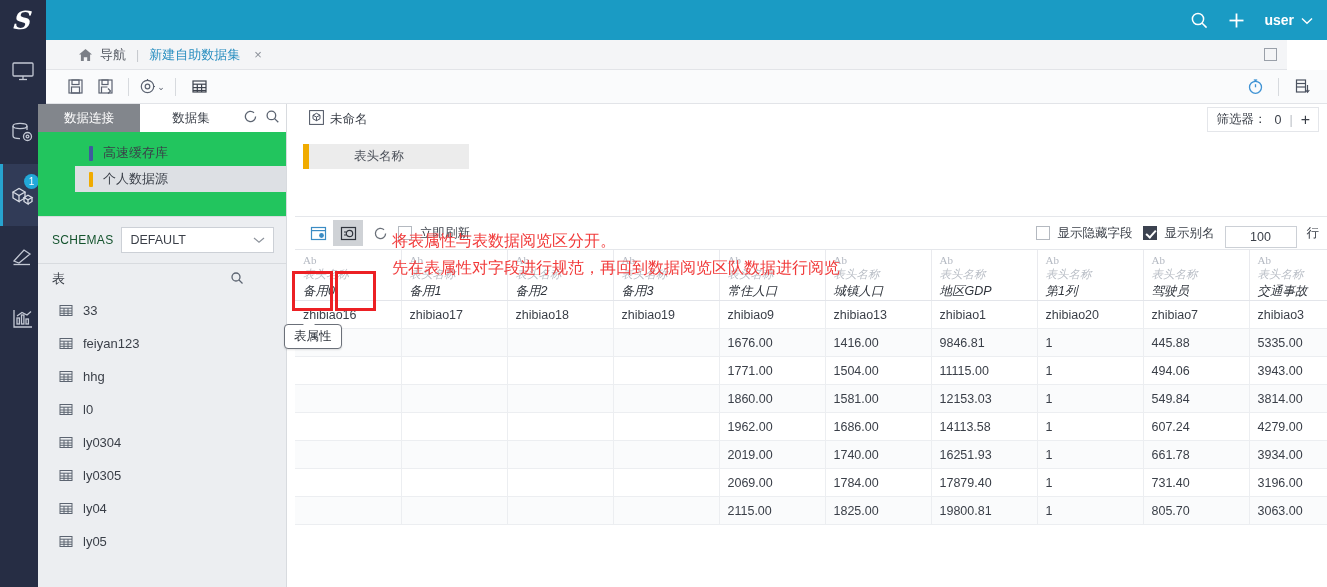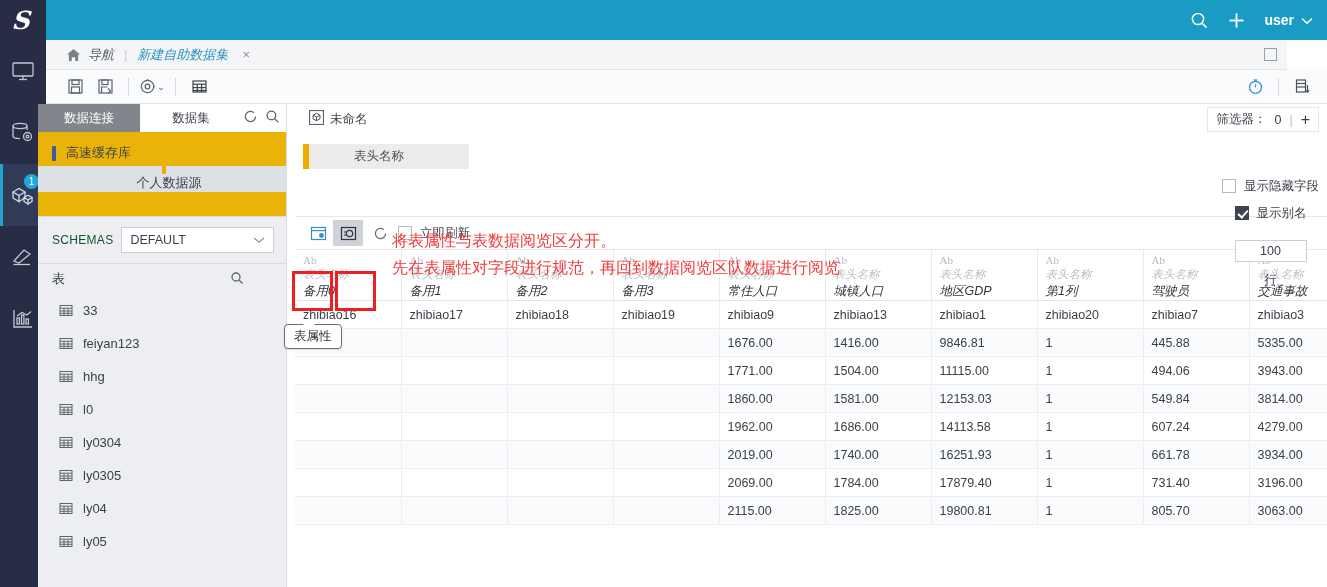--- a/index.html
+++ b/index.html
@@ -48,21 +48,21 @@
     position: absolute; top: 10px; right: 7px;
     width: 15px; height: 15px; border-radius: 50%;
     background: #22a8d8; color: #fff; font-size: 10px;
     display: flex; align-items: center; justify-content: center;
   }
 
   
   .tabstrip {
     position: absolute; left: 46px; top: 40px; width: 1241px; height: 30px;
     background: #f4f5f7; border-bottom: 1px solid #e2e4e8;
-    display: flex; align-items: center; padding-left: 20px; gap: 0px; font-style: italic;
+    display: flex; align-items: center; padding-left: 32px; gap: 0px;
   }
   .home-icon { color: #7b7f87; margin-right: 7px; display: flex; }
   .nav-label { font-size: 13px; color: #555a63; }
   .tab-div { color: #c3c6cc; margin: 0 10px; font-size: 12px; }
   .tab-name { font-size: 13px; color: #2a8fc0; cursor: pointer; }
   .tab-close { font-size: 13px; color: #8b9099; margin-left: 14px; cursor: pointer; }
   .tab-max { position: absolute; right: 10px; width: 13px; height: 13px; border: 1px solid #9aa0a9; }
 
   
   .toolbar {
@@ -88,26 +88,26 @@
   .lp-tab {
     flex: 0 0 102px; height: 28px; font-size: 12.5px;
     display: flex; align-items: center; justify-content: center; cursor: pointer;
     color: #3c414a; background: #ffffff;
   }
   .lp-tab.active { background: #82868c; color: #ffffff; }
   .lp-tab-icons {
     position: absolute; right: 6px; top: 0; height: 28px;
     display: flex; align-items: center; gap: 7px; color: #5c6471;
   }
-  .lp-conn-list { padding-top: 8px; background: #eab308; height: 84px; }
+  .lp-conn-list { padding-top: 8px; background: #22c55e; height: 84px; padding-left: 37px; }
   .conn-row {
     height: 26px; display: flex; align-items: center; padding-left: 14px;
     font-size: 13px; color: #3a3f48; cursor: pointer;
   }
-  .conn-row.selected { background: #dde0e4; flex-direction: column; }
+  .conn-row.selected { background: #dde0e4; }
   .conn-bar { width: 4px; height: 15px; margin-right: 10px; border-radius: 1px; }
   .lp-divider { height: 1px; background: #d8dbdf; }
   .schemas-row {
     height: 46px; display: flex; align-items: center; padding: 0 12px 0 14px; gap: 8px;
   }
   .schemas-label { font-size: 12px; color: #14532d; letter-spacing: .3px; }
   .schemas-select {
     flex: 1; height: 26px; background: #ffffff; border: 1px solid #ccd0d6;
     display: flex; align-items: center; justify-content: space-between;
     padding: 0 8px; font-size: 12.5px; color: #3a3f48; cursor: pointer;
@@ -172,21 +172,21 @@
     background: #3c4250; border-color: #3c4250;
     position: relative;
   }
   .cbox.on:after {
     content: ""; position: absolute; left: 4px; top: 1px;
     width: 4px; height: 8px; border: solid #fff; border-width: 0 2px 2px 0;
     transform: rotate(42deg);
   }
   .gb-right {
     position: absolute; right: 8px; display: flex; align-items: center; gap: 10px;
-    font-size: 12.5px; color: #3a3f48; flex-direction: column;
+    font-size: 12.5px; color: #3a3f48;
   }
   .rows-input {
     width: 72px; height: 22px; border: 1px solid #ccd0d6; background: #fff;
     text-align: center; font-size: 12.5px; color: #3a3f48;
     font-family: "Liberation Sans", sans-serif;
     margin-top: 8px;
   }
 
   
   .grid { width: 1184px; overflow: hidden; }

